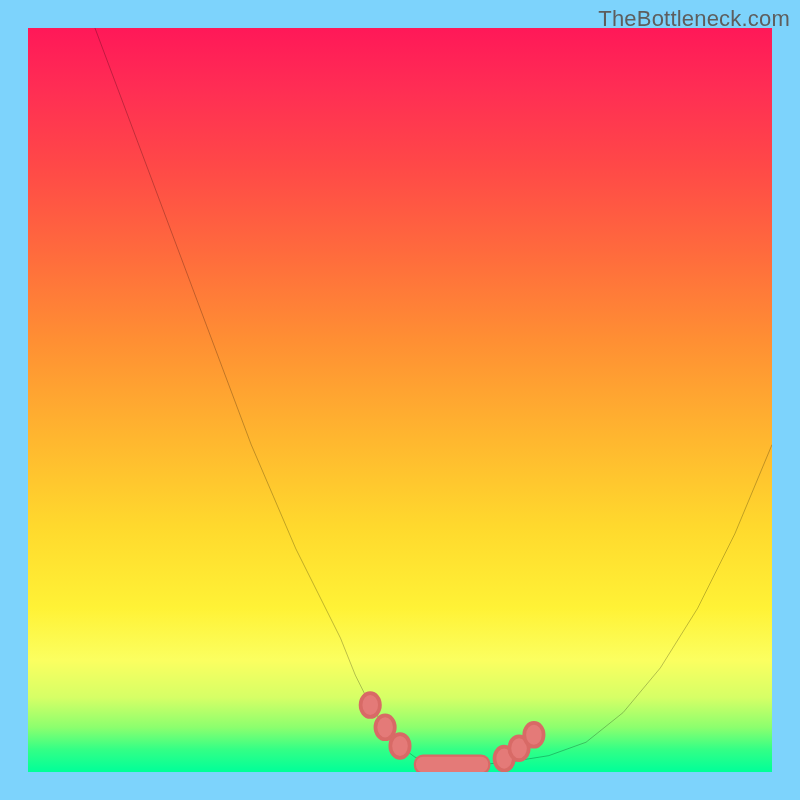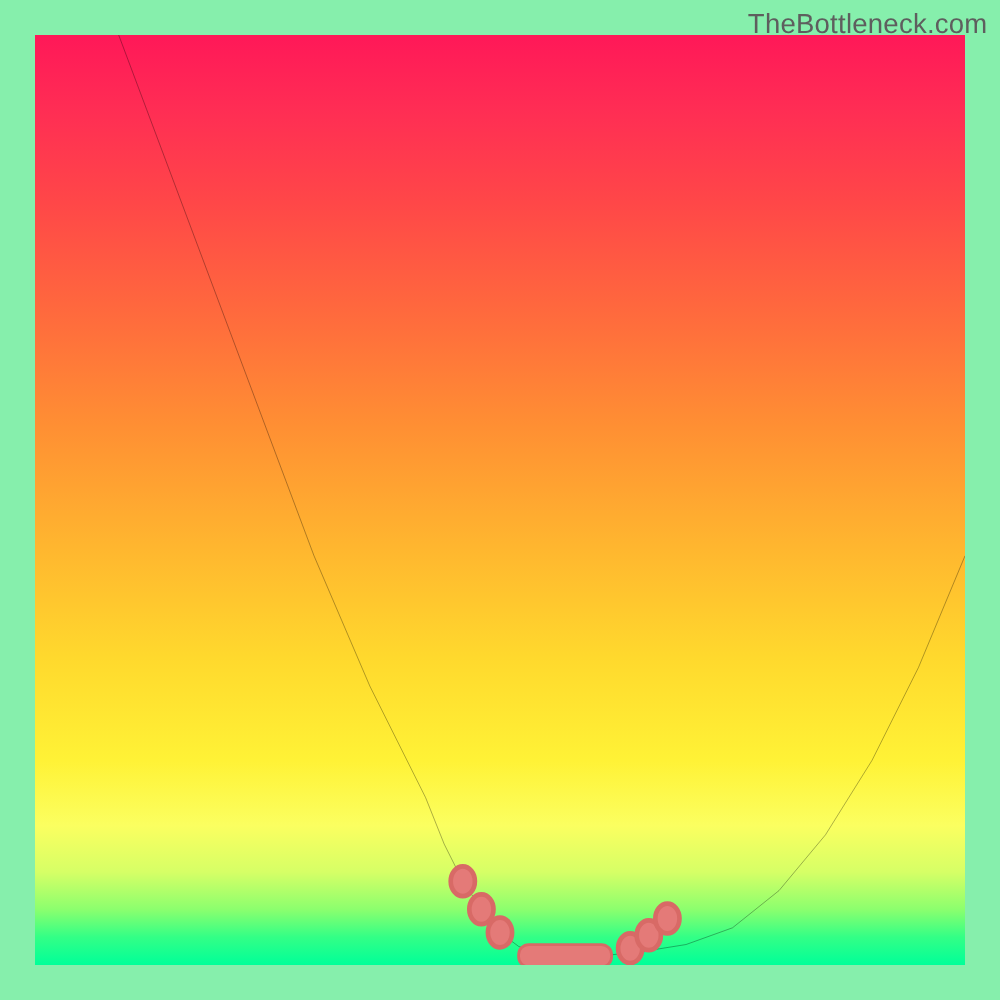--- a/index.html
+++ b/index.html
@@ -8,21 +8,21 @@
     width: 800px;
     height: 800px;
     overflow: hidden;
     background: #000;
     font-family: Arial, Helvetica, sans-serif;
   }
   .frame {
     position: relative;
     width: 800px;
     height: 800px;
-    background: #86efac;
+    background: #7dd3fc;
   }
   .plot {
     position: absolute;
     left: 28px;
     top: 28px;
     width: 744px;
     height: 744px;
     
     background: linear-gradient(
       to bottom,

